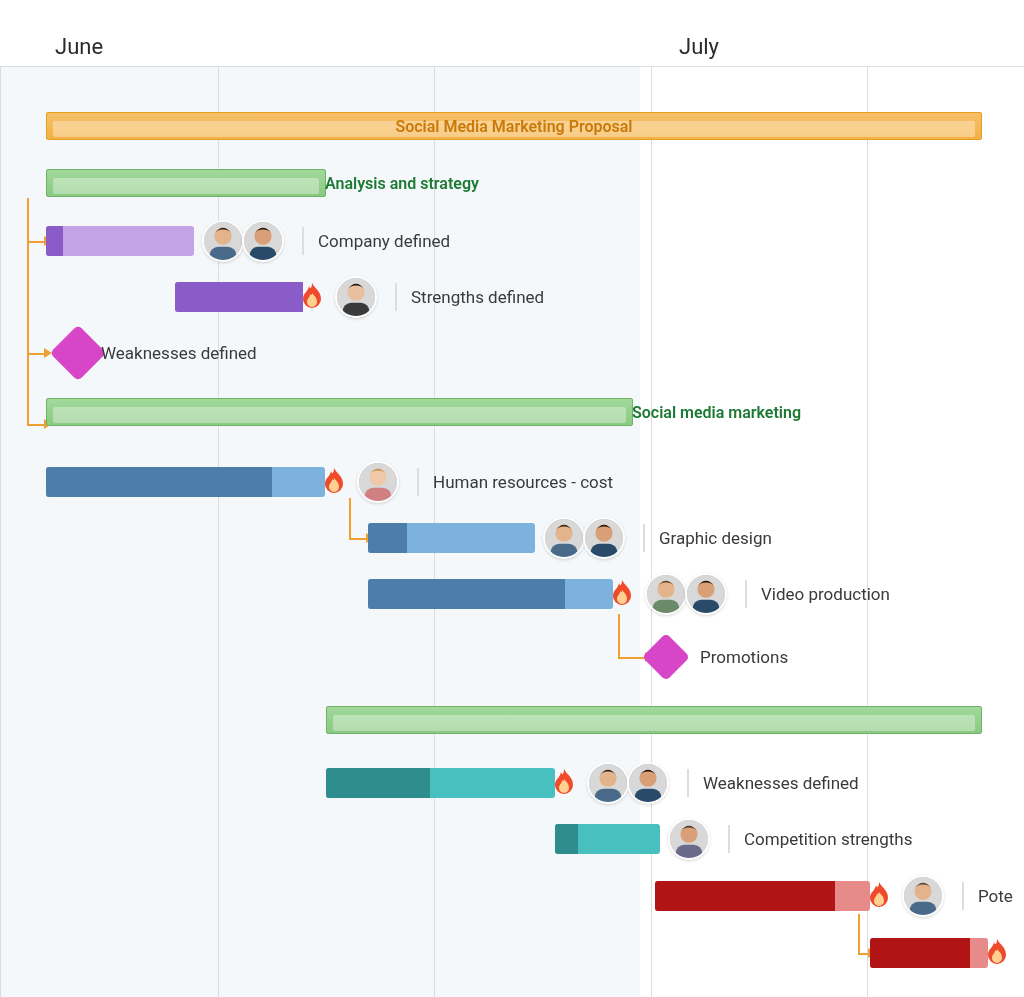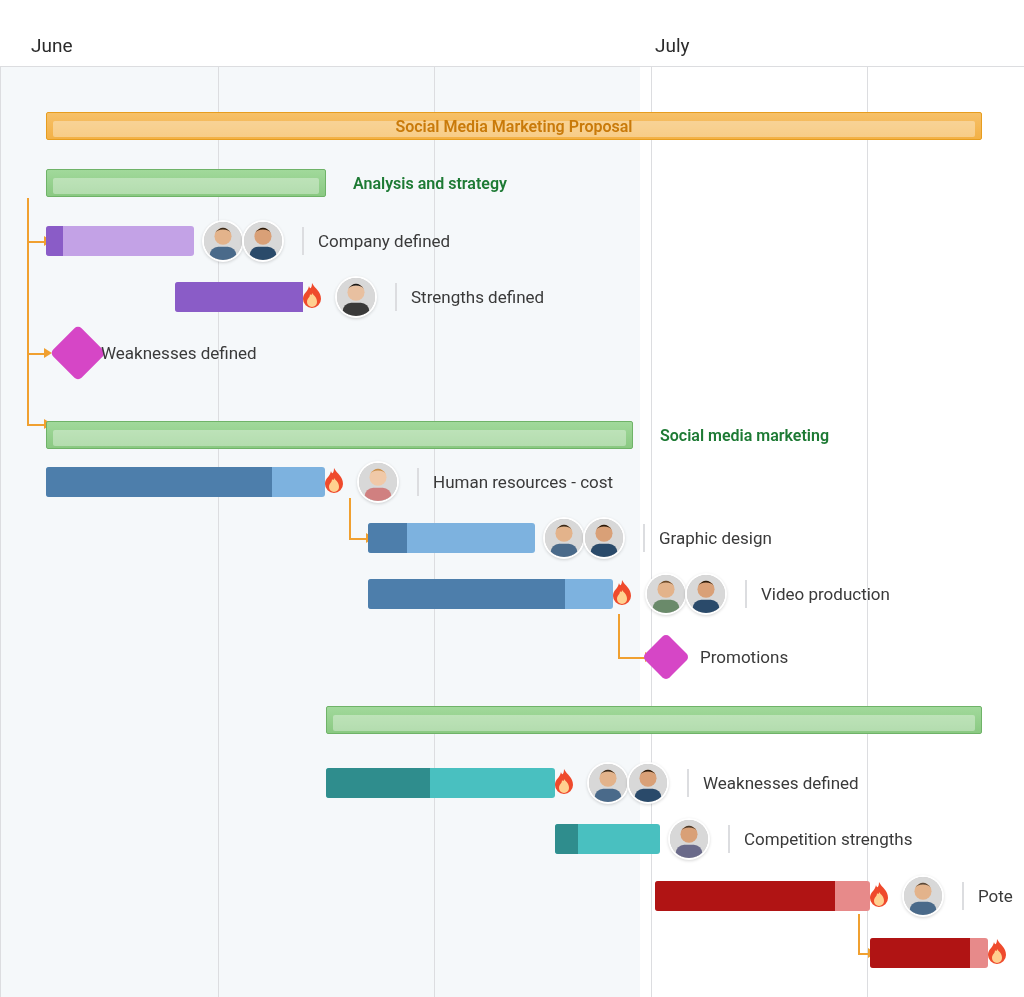--- a/index.html
+++ b/index.html
@@ -18,22 +18,23 @@
   }
   .header {
     position: absolute;
     left: 0; top: 0; width: 100%; height: 67px;
     border-bottom: 1px solid #dcdde0;
     background: #ffffff;
   }
   .header-label {
     position: absolute;
     top: 34px;
-    font-size: 19px;
+    font-size: 22px;
     color: #2b2b2b;
+    margin-left: 24px;
   }
   .gridline {
     position: absolute;
     top: 67px;
     bottom: 0;
     width: 1px;
     background: #dcdde0;
   }
 
   .row {
@@ -69,21 +70,21 @@
   .summary-bar.orange .summary-inner { border-left: 36px solid rgba(255,255,255,0); border-right:36px solid rgba(255,255,255,0);}
   .summary-title {
     position: absolute;
     top: 50%;
     transform: translateY(-50%);
     font-size: 16px;
     font-weight: 600;
     white-space: nowrap;
   }
   .summary-title.center { left: 0; right: 0; text-align: center; }
-  .summary-title.right  { left: 100%; padding-left: 28px; }
+  .summary-title.right  { left: 100%; }
 
   
   .task-bar {
     position: absolute;
     height: 30px;
     top: 50%;
     transform: translateY(-50%);
     border-radius: 3px;
     display: flex;
     align-items: center;
@@ -283,21 +284,21 @@
             </span>
             <span class="sep"></span>
             <span class="task-name">Strengths defined</span>
           </div>
         </div>
       </div>
       <div class="row" style="top: 333px;">
         <div class="milestone" style="left: 78px;"></div>
         <div class="task-name" style="position: absolute; left: 101px; top: 50%; transform: translateY(-50%);">Weaknesses defined</div>
       </div>
-      <div class="row" style="top: 415px;">
+      <div class="row" style="top: 392px;">
         <div class="summary-bar green" style="left: 46px; width: 587px;">
           <div class="summary-inner"></div>
           <div class="summary-title right" style="color: rgb(29, 122, 52);">Social media marketing</div>
         </div>
       </div>
       <div class="row" style="top: 462px;">
         <div class="task-bar" style="left: 46px; width: 279px; background: rgb(125, 178, 223);">
           <div class="progress" style="width: 226px; background: rgb(77, 126, 171);"></div>
           <div class="label-area">
             <span class="flame-icon">

